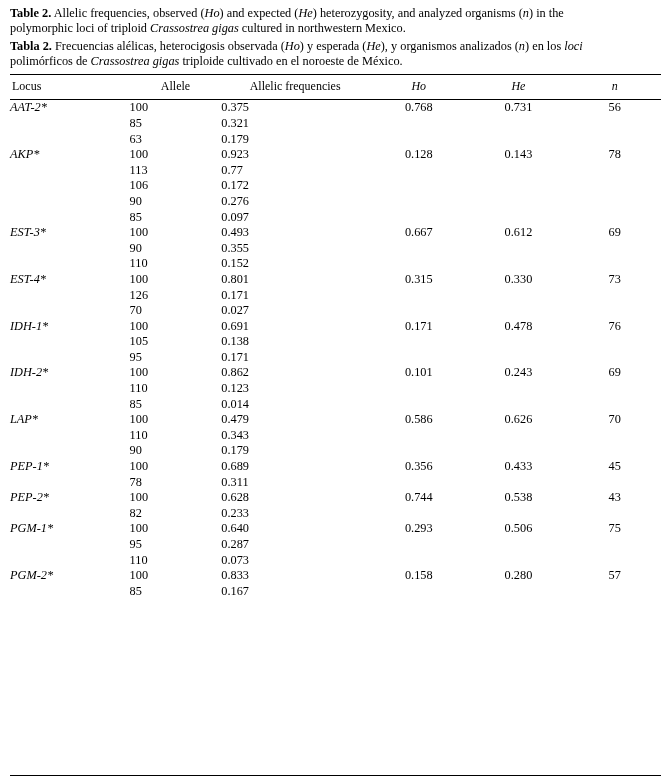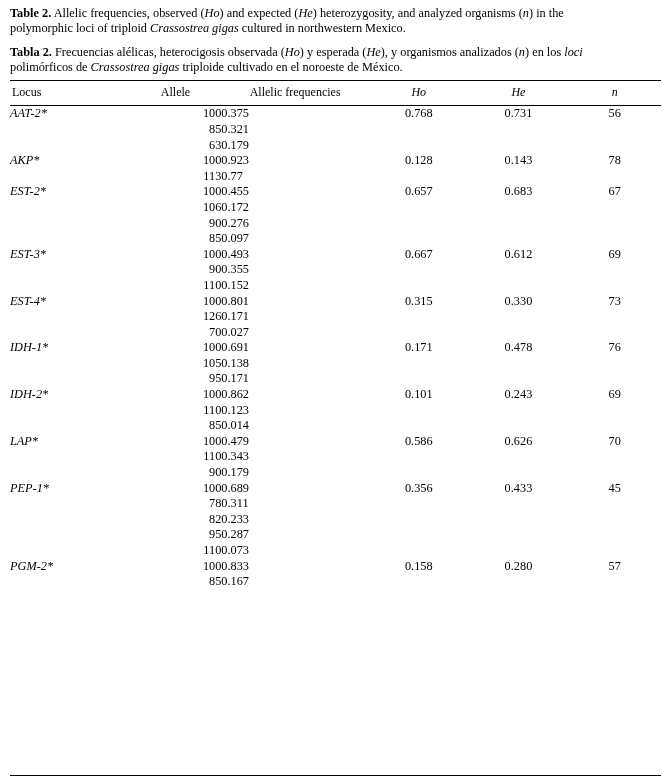--- a/index.html
+++ b/index.html
@@ -20,21 +20,21 @@
     box-sizing: border-box;
     padding: 6px 10px 0 10px;
     position: relative;
   }
   .caption {
     font-size: 12.3px;
     line-height: 14.6px;
     text-align: left;
   }
   .caption.es {
-    margin-top: 10px;
+    margin-top: 4px;
   }
   .caption b {
     font-weight: bold;
   }
   .caption i {
     font-style: italic;
   }
   table.data {
     width: 651px;
     border-collapse: collapse;
@@ -73,21 +73,21 @@
     padding-top: 8px;
   }
   tr.sub-row > td {
     padding-top: 0;
   }
   .c-locus {
     text-align: left;
     padding-left: 2px;
     font-style: italic;
   }
-  .c-allele { text-align: right; margin-top: 18px; }
+  .c-allele { text-align: left; margin-top: 18px; }
   .c-freq   { text-align: left; }
   .c-ho     { text-align: center; }
   .c-he     { text-align: center; }
   .c-n      { text-align: center; }
 
   .bottom-rule {
     position: absolute;
     left: 10px;
     bottom: 8px;
     width: 651px;
@@ -153,28 +153,20 @@
           <td class="c-n">78</td>
         </tr>
         <tr class="sub-row">
           <td class="c-locus"></td>
           <td class="c-allele">113</td>
           <td class="c-freq">0.77</td>
           <td class="c-ho"></td>
           <td class="c-he"></td>
           <td class="c-n"></td>
         </tr>
-        <tr class="locus-row">
-          <td class="c-locus">EST-2*</td>
-          <td class="c-allele">100</td>
-          <td class="c-freq">0.455</td>
-          <td class="c-ho">0.657</td>
-          <td class="c-he">0.683</td>
-          <td class="c-n">67</td>
-        </tr>
         <tr class="sub-row">
           <td class="c-locus"></td>
           <td class="c-allele">106</td>
           <td class="c-freq">0.172</td>
           <td class="c-ho"></td>
           <td class="c-he"></td>
           <td class="c-n"></td>
         </tr>
         <tr class="sub-row">
           <td class="c-locus"></td>
@@ -321,27 +313,43 @@
           <td class="c-n">45</td>
         </tr>
         <tr class="sub-row">
           <td class="c-locus"></td>
           <td class="c-allele">78</td>
           <td class="c-freq">0.311</td>
           <td class="c-ho"></td>
           <td class="c-he"></td>
           <td class="c-n"></td>
         </tr>
+        <tr class="locus-row">
+          <td class="c-locus">PEP-2*</td>
+          <td class="c-allele">100</td>
+          <td class="c-freq">0.628</td>
+          <td class="c-ho">0.744</td>
+          <td class="c-he">0.538</td>
+          <td class="c-n">43</td>
+        </tr>
         <tr class="sub-row">
           <td class="c-locus"></td>
           <td class="c-allele">82</td>
           <td class="c-freq">0.233</td>
           <td class="c-ho"></td>
           <td class="c-he"></td>
           <td class="c-n"></td>
+        </tr>
+        <tr class="locus-row">
+          <td class="c-locus">PGM-1*</td>
+          <td class="c-allele">100</td>
+          <td class="c-freq">0.640</td>
+          <td class="c-ho">0.293</td>
+          <td class="c-he">0.506</td>
+          <td class="c-n">75</td>
         </tr>
         <tr class="sub-row">
           <td class="c-locus"></td>
           <td class="c-allele">95</td>
           <td class="c-freq">0.287</td>
           <td class="c-ho"></td>
           <td class="c-he"></td>
           <td class="c-n"></td>
         </tr>
         <tr class="sub-row">

